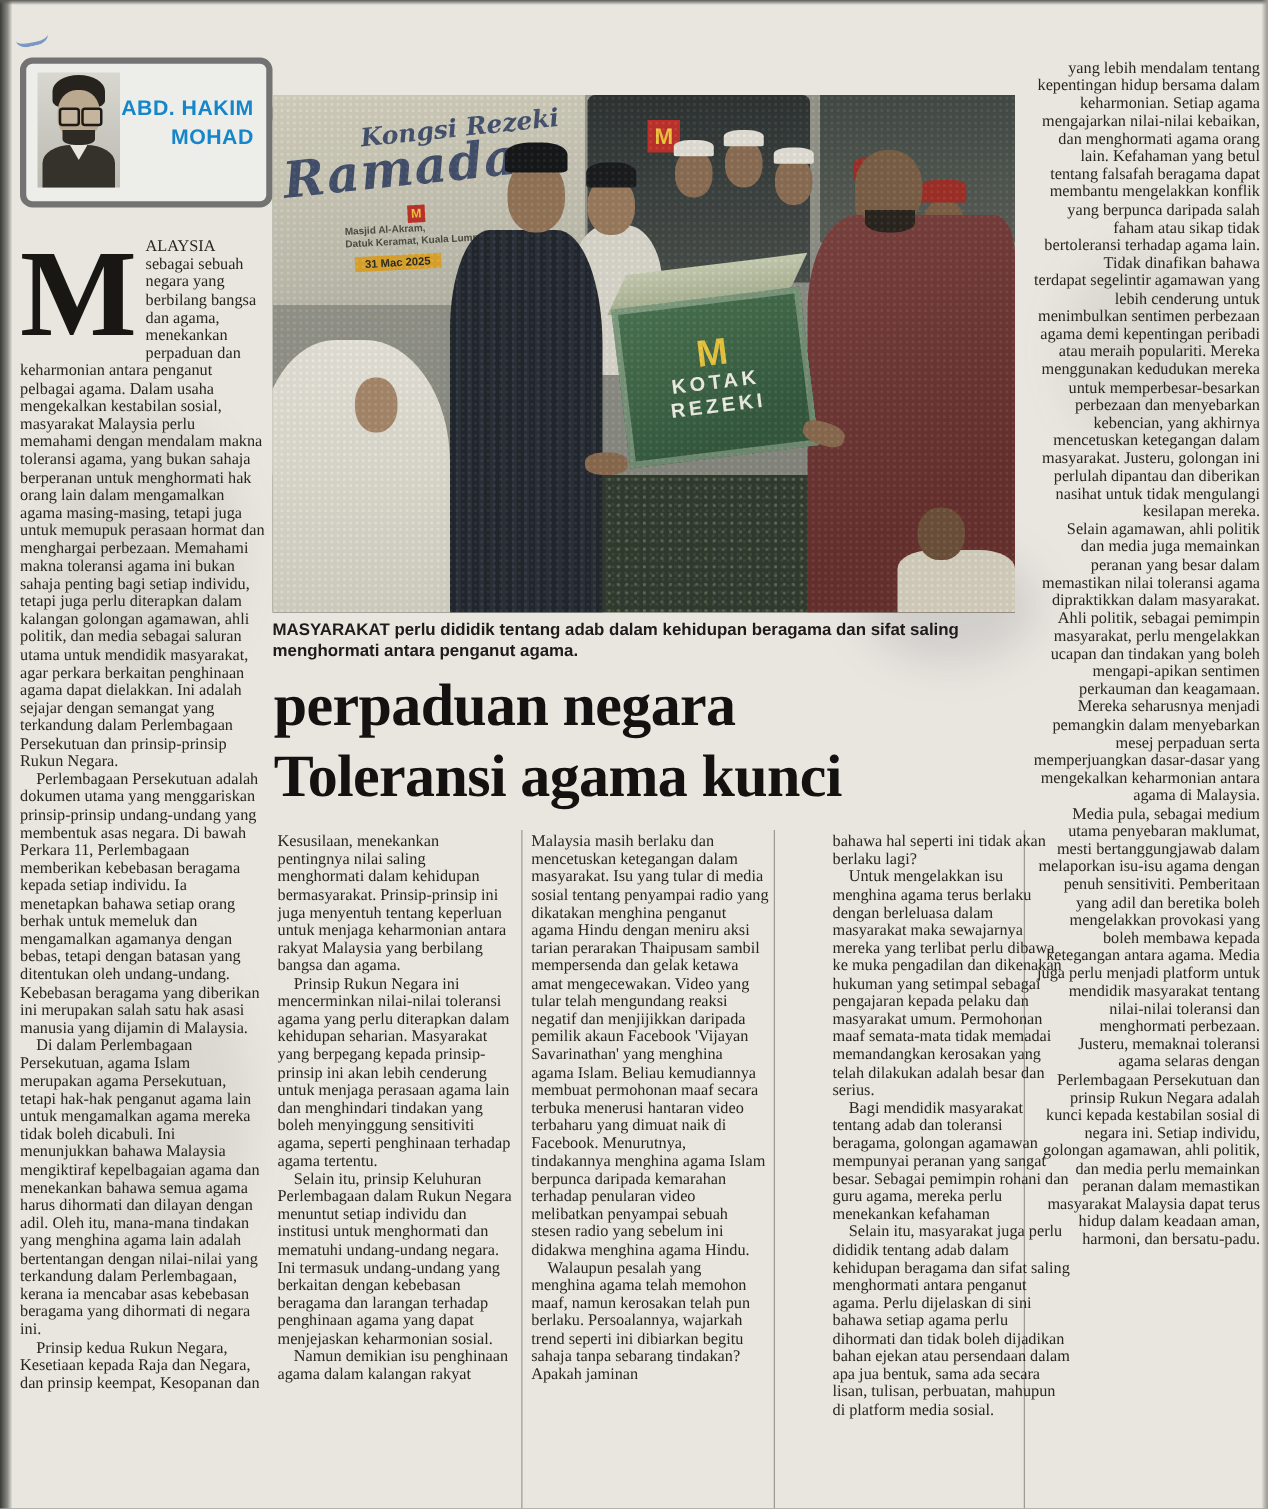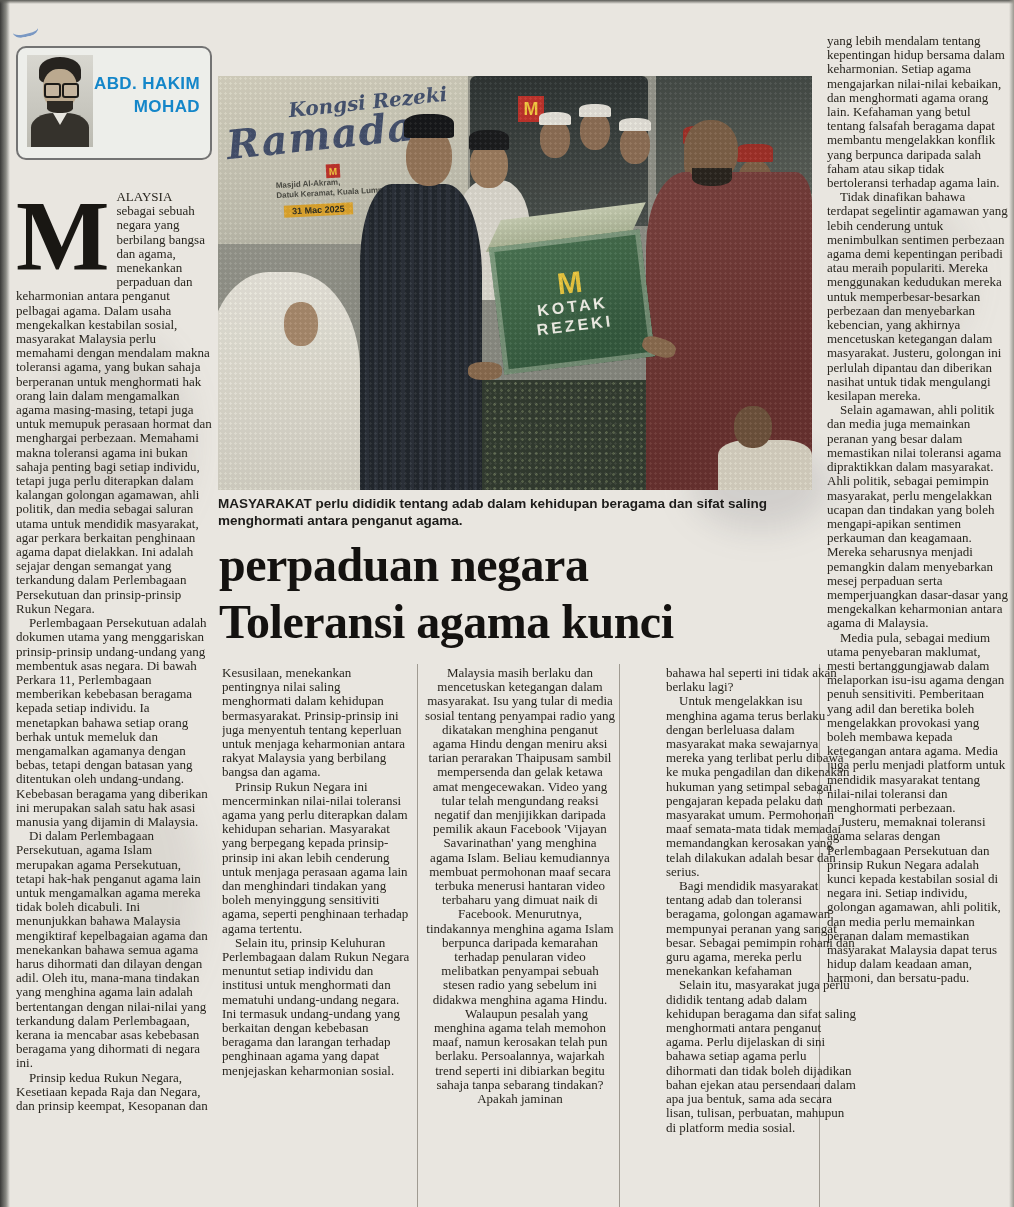--- a/index.html
+++ b/index.html
@@ -9,21 +9,21 @@
   .edge-left{position:absolute;left:0;top:0;width:10px;height:1207px;
              background:linear-gradient(90deg,#3a3a38,#8a8a84 60%,rgba(0,0,0,0));}
   .edge-top{position:absolute;left:0;top:0;width:1014px;height:4px;
             background:linear-gradient(#5a5a55,rgba(0,0,0,0));}
   .edge-right{position:absolute;right:0;top:0;width:5px;height:1207px;
               background:linear-gradient(270deg,#9a978f,rgba(0,0,0,0));}
   .smudge{position:absolute;border-radius:50%;filter:blur(16px);pointer-events:none;}
   .penmark{position:absolute;left:12px;top:20px;width:26px;height:14px;border-bottom:3px solid #3f6fb5;
            border-radius:40%;transform:rotate(-12deg);opacity:.65;}
   
-  .byline{position:absolute;left:16px;top:46px;width:192px;height:110px;border:2px solid #737373;
+  .byline{position:absolute;left:16px;top:46px;width:192px;height:110px;border:5px solid #737373;
           border-radius:10px;background:#edeeea;}
   .portrait{position:absolute;left:9px;top:7px;width:66px;height:92px;background:linear-gradient(#d8d7d0,#bcbbb2);overflow:hidden;}
   .p-hair{position:absolute;left:12px;top:2px;width:42px;height:26px;background:#26231f;border-radius:50% 50% 20% 20%;}
   .p-face{position:absolute;left:16px;top:14px;width:34px;height:40px;background:#bba98f;border-radius:45%;}
   .p-glass{position:absolute;left:17px;top:28px;width:13px;height:11px;border:2.5px solid #1d1b18;border-radius:3px;background:rgba(255,255,255,.15);}
   .p-glass.r{left:35px;}
   .p-beard{position:absolute;left:20px;top:46px;width:26px;height:12px;background:#2e2a24;border-radius:0 0 40% 40%;}
   .p-body{position:absolute;left:4px;top:58px;width:58px;height:36px;background:#35322c;border-radius:40% 40% 0 0;}
   .p-collar{position:absolute;left:26px;top:58px;width:14px;height:12px;background:#e8e6df;clip-path:polygon(50% 100%,0 0,100% 0);}
   .byline-name{position:absolute;right:10px;top:24px;text-align:right;font-family:"Liberation Sans",sans-serif;
@@ -84,24 +84,24 @@
             color:#f2f1e8;letter-spacing:3px;}
   .ph-grain{position:absolute;left:0;top:0;width:594px;height:414px;
             background:radial-gradient(rgba(255,255,255,.06) 1px,rgba(0,0,0,.05) 1.4px);background-size:5px 5px;}
   
   .caption{position:absolute;left:218px;top:496px;width:588px;font-family:"Liberation Sans",sans-serif;
            font-weight:bold;font-size:13.5px;line-height:16.5px;color:#1d1c1a;}
   .headline{position:absolute;left:219px;top:536px;width:594px;font-weight:bold;color:#141210;
             font-size:48px;line-height:57px;letter-spacing:-.5px;}
   
   .bodycol{position:absolute;top:666px;width:190px;height:541px;overflow:hidden;}
-  .c2{left:222px;} .c3{left:425px;text-align:center;} .c4{left:627px;margin-left:39px;}
+  .c2{left:222px;} .c3{left:425px;} .c4{left:627px;margin-left:39px;}
   .vrule{position:absolute;top:664px;height:543px;width:1px;background:#a09b92;}
   .r1{left:417px;} .r2{left:619px;} .r3{left:819px;}
-  .col5{position:absolute;left:827px;top:34px;width:181px;height:1060px;overflow:hidden;}
+  .col5{position:absolute;left:827px;top:47px;width:181px;height:1060px;overflow:hidden;text-align:right;}
   
   .bio{position:absolute;left:827px;top:1098px;width:184px;border-top:2px solid #4c4a45;padding-top:7px;
        font-family:"Liberation Sans",sans-serif;font-size:11.8px;line-height:14.6px;color:#3d3b36;}
 </style>
 </head>
 <body>
 
 <div class="page">
 
   <div class="edge-left"></div>
@@ -205,20 +205,21 @@
   </div>
 
   <div class="vrule r1"></div>
   <div class="vrule r2"></div>
   <div class="vrule r3"></div>
 
   <div class="bodycol bodytext c2">
     <p class="noind">Kesusilaan, menekankan pentingnya nilai saling menghormati dalam kehidupan bermasyarakat. Prinsip-prinsip ini juga menyentuh tentang keperluan untuk menjaga keharmonian antara rakyat Malaysia yang berbilang bangsa dan agama.</p>
     <p>Prinsip Rukun Negara ini mencerminkan nilai-nilai toleransi agama yang perlu diterapkan dalam kehidupan seharian. Masyarakat yang berpegang kepada prinsip-prinsip ini akan lebih cenderung untuk menjaga perasaan agama lain dan menghindari tindakan yang boleh menyinggung sensitiviti agama, seperti penghinaan terhadap agama tertentu.</p>
     <p>Selain itu, prinsip Keluhuran Perlembagaan dalam Rukun Negara menuntut setiap individu dan institusi untuk menghormati dan mematuhi undang-undang negara. Ini termasuk undang-undang yang berkaitan dengan kebebasan beragama dan larangan terhadap penghinaan agama yang dapat menjejaskan keharmonian sosial.</p>
+    <p>Namun demikian isu penghinaan agama dalam kalangan rakyat</p>
   </div>
   <div class="bodycol bodytext c3">
     <p class="noind">Malaysia masih berlaku dan mencetuskan ketegangan dalam masyarakat. Isu yang tular di media sosial tentang penyampai radio yang dikatakan menghina penganut agama Hindu dengan meniru aksi tarian perarakan Thaipusam sambil mempersenda dan gelak ketawa amat mengecewakan. Video yang tular telah mengundang reaksi negatif dan menjijikkan daripada pemilik akaun Facebook 'Vijayan Savarinathan' yang menghina agama Islam. Beliau kemudiannya membuat permohonan maaf secara terbuka menerusi hantaran video terbaharu yang dimuat naik di Facebook. Menurutnya, tindakannya menghina agama Islam berpunca daripada kemarahan terhadap penularan video melibatkan penyampai sebuah stesen radio yang sebelum ini didakwa menghina agama Hindu.</p>
     <p>Walaupun pesalah yang menghina agama telah memohon maaf, namun kerosakan telah pun berlaku. Persoalannya, wajarkah trend seperti ini dibiarkan begitu sahaja tanpa sebarang tindakan? Apakah jaminan</p>
   </div>
   <div class="bodycol bodytext c4">
     <p class="noind">bahawa hal seperti ini tidak akan berlaku lagi?</p>
     <p>Untuk mengelakkan isu menghina agama terus berlaku dengan berleluasa dalam masyarakat maka sewajarnya mereka yang terlibat perlu dibawa ke muka pengadilan dan dikenakan hukuman yang setimpal sebagai pengajaran kepada pelaku dan masyarakat umum. Permohonan maaf semata-mata tidak memadai memandangkan kerosakan yang telah dilakukan adalah besar dan serius.</p>
     <p>Bagi mendidik masyarakat tentang adab dan toleransi beragama, golongan agamawan mempunyai peranan yang sangat besar. Sebagai pemimpin rohani dan guru agama, mereka perlu menekankan kefahaman</p>
     <p>Selain itu, masyarakat juga perlu dididik tentang adab dalam kehidupan beragama dan sifat saling menghormati antara penganut agama. Perlu dijelaskan di sini bahawa setiap agama perlu dihormati dan tidak boleh dijadikan bahan ejekan atau persendaan dalam apa jua bentuk, sama ada secara lisan, tulisan, perbuatan, mahupun di platform media sosial.</p>

